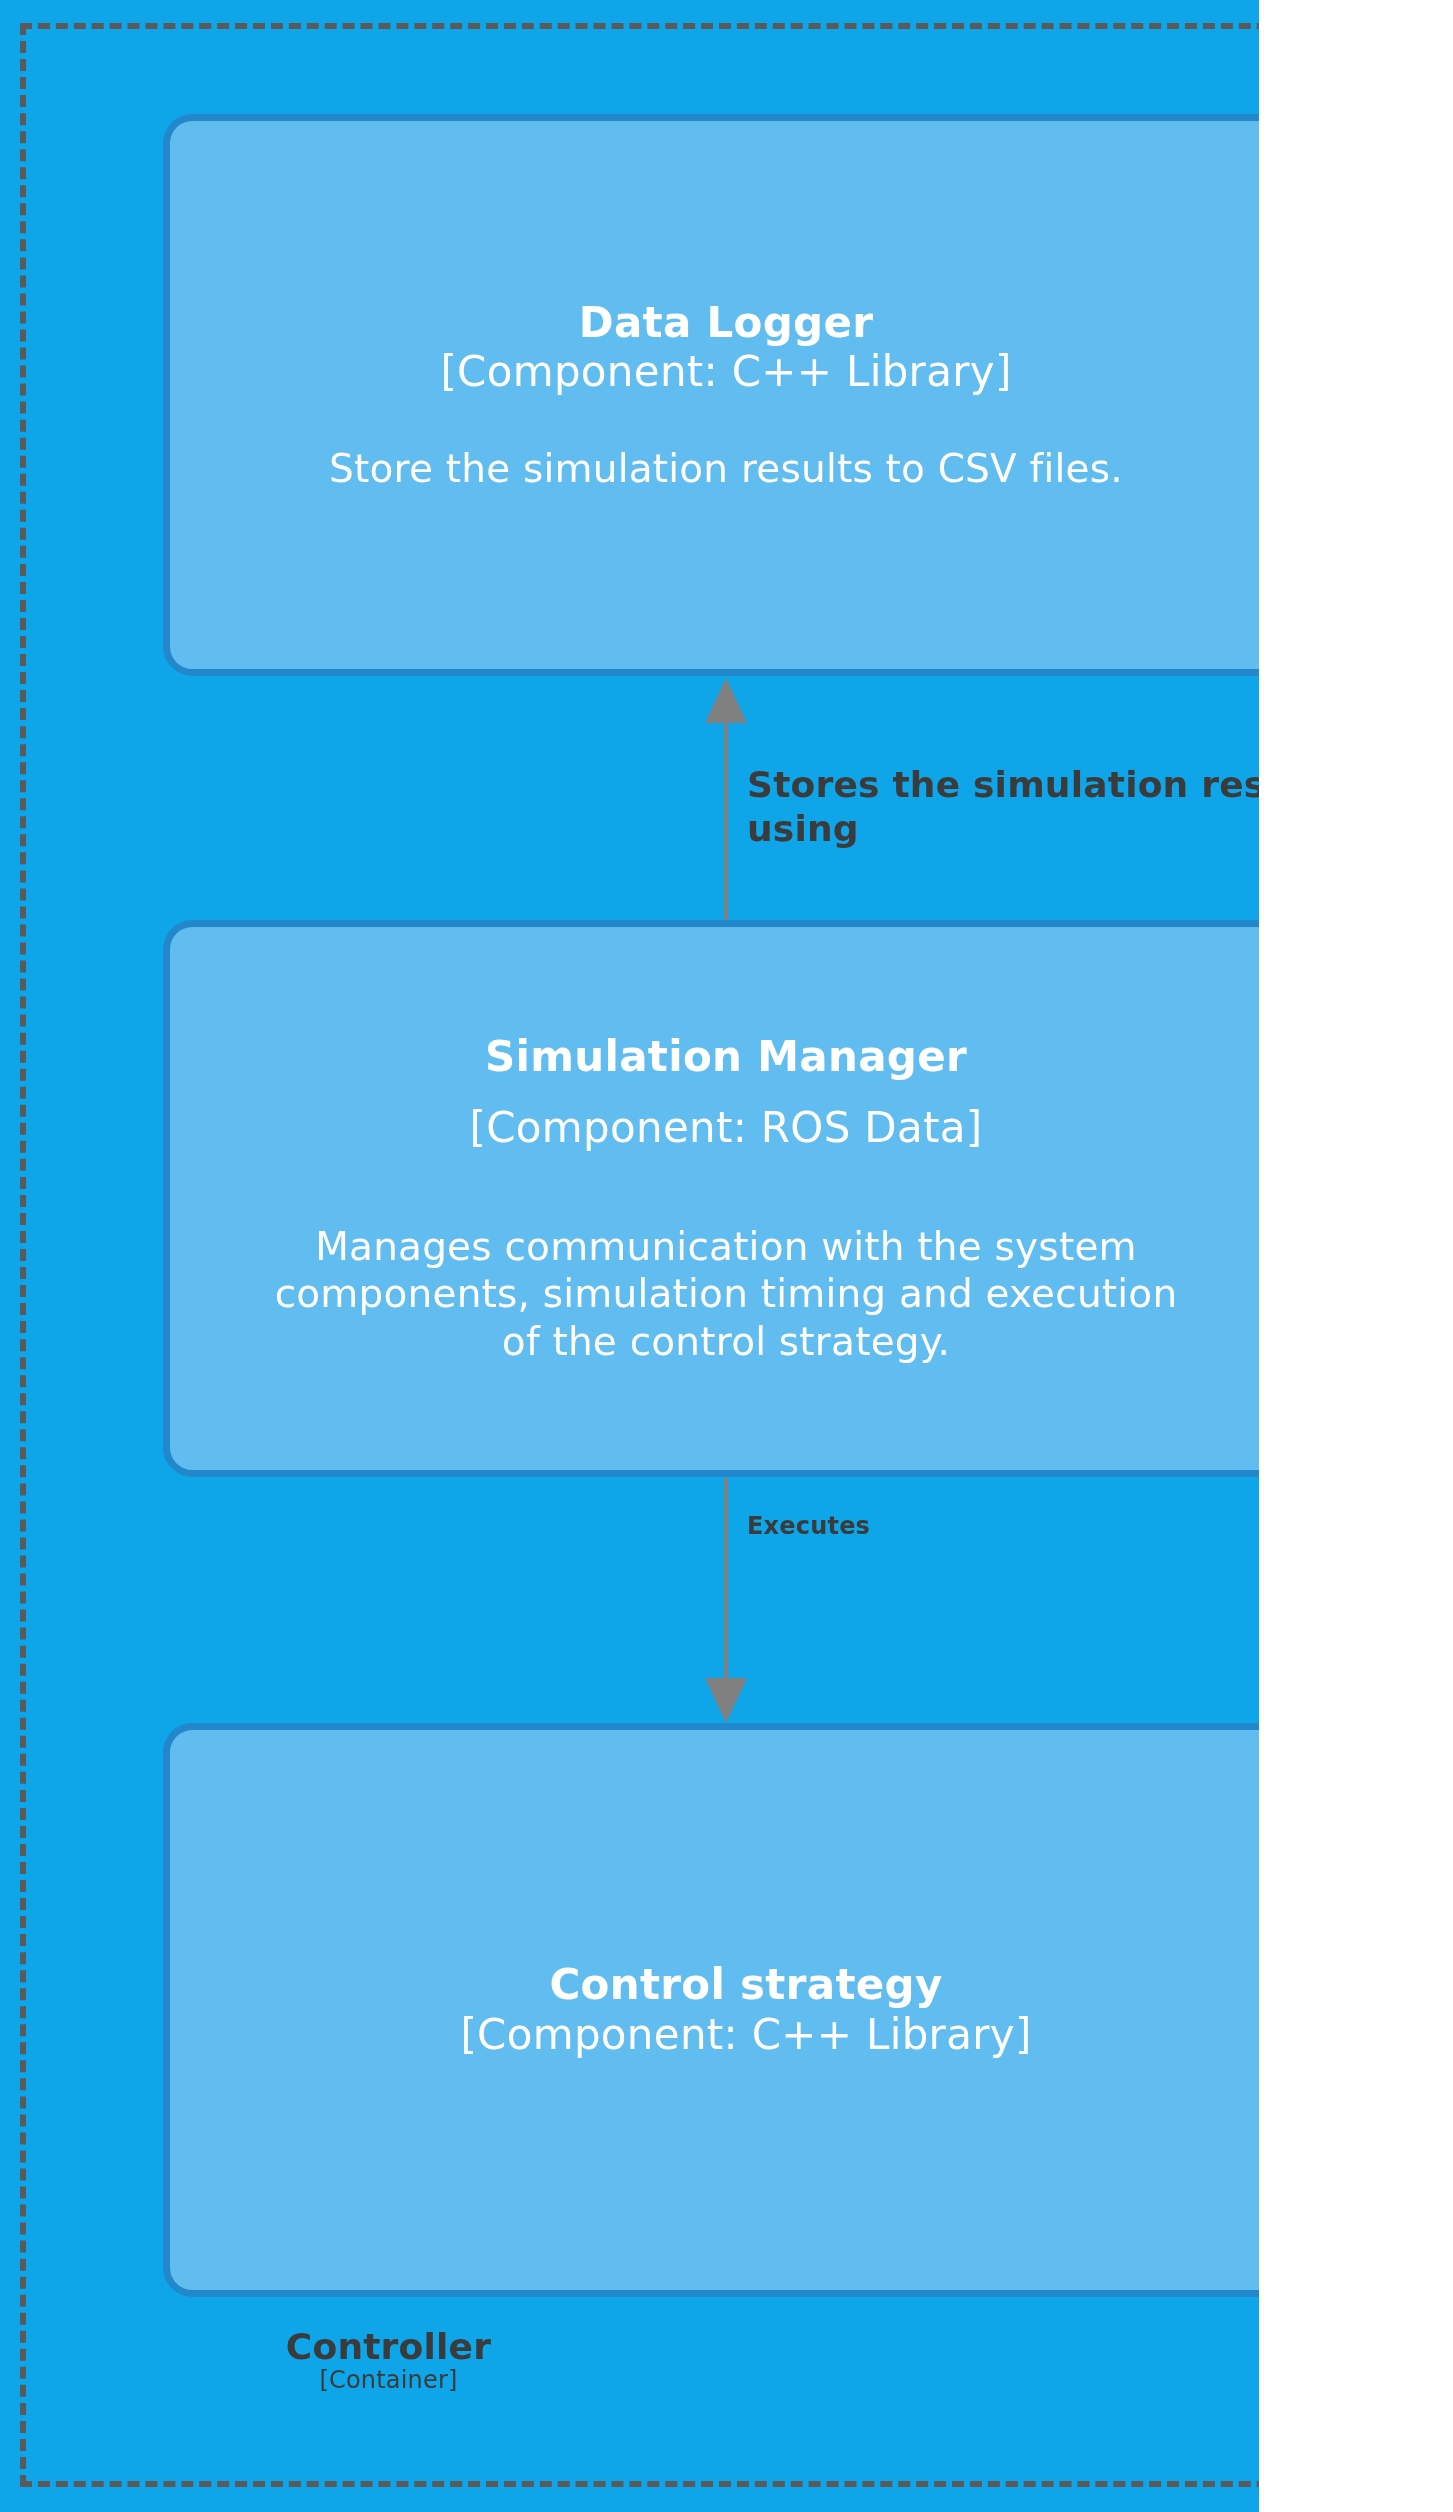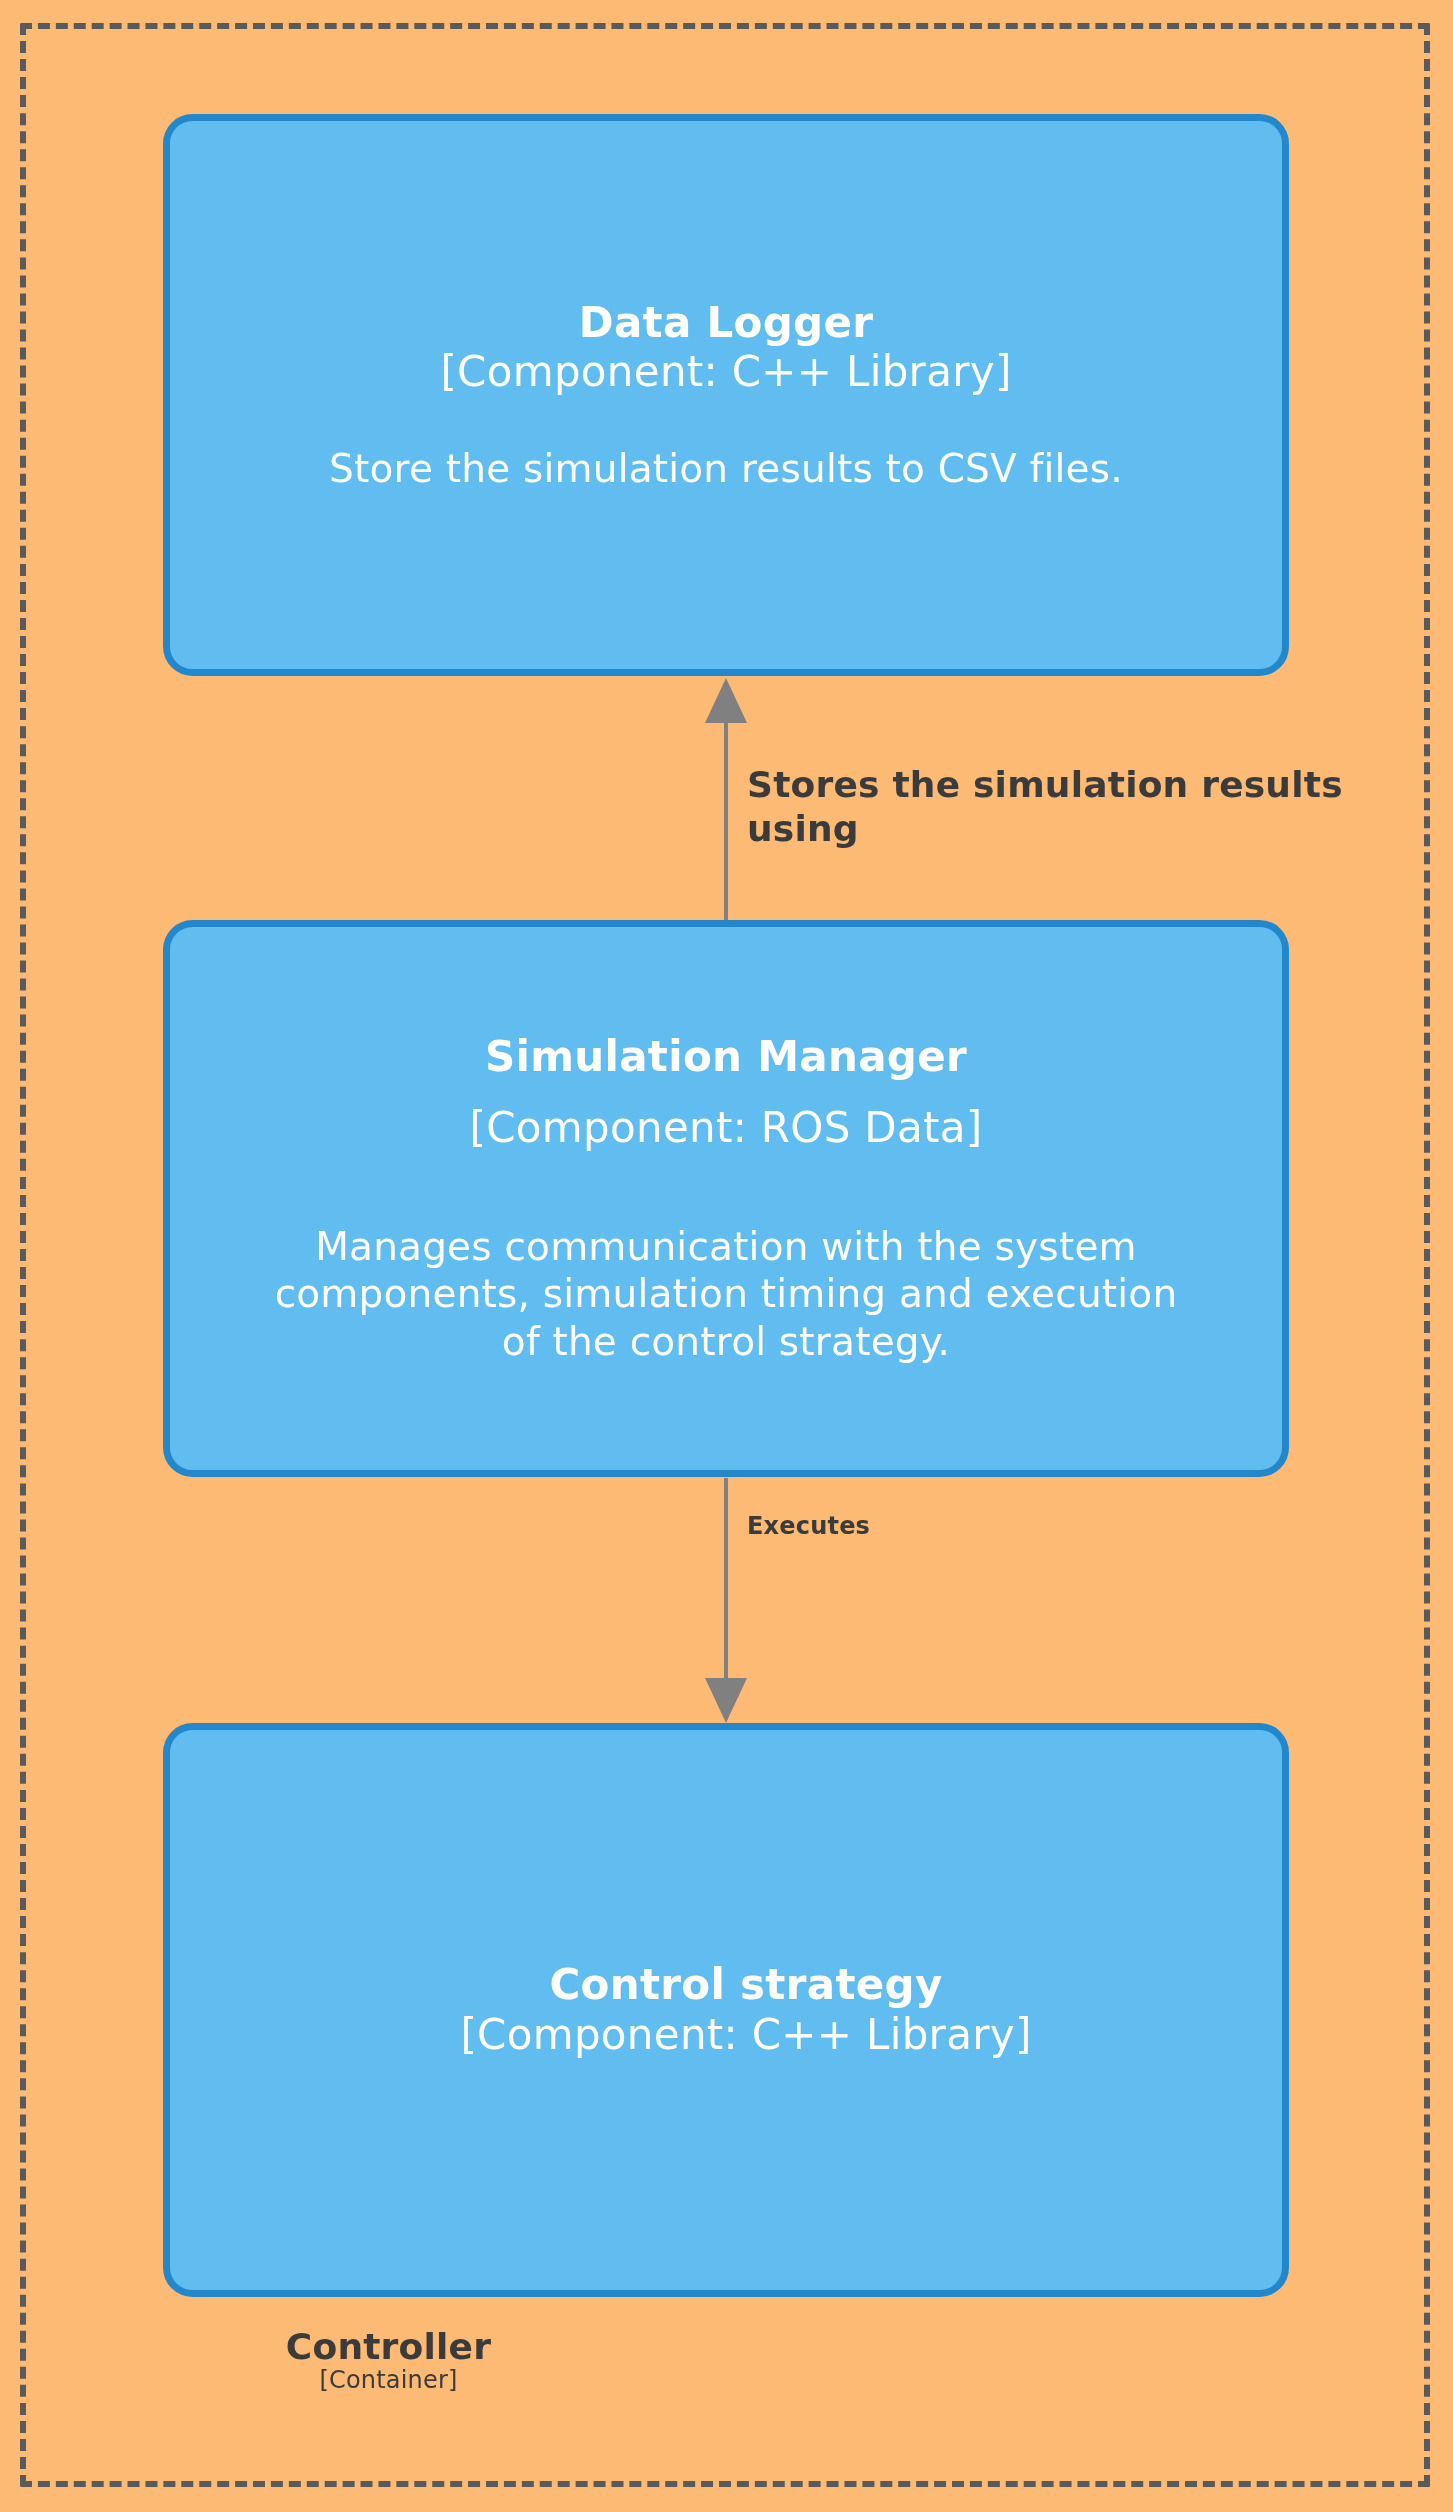--- a/index.html
+++ b/index.html
@@ -5,23 +5,23 @@
   html, body {
     margin: 0;
     padding: 0;
     background: #ffffff;
   }
   body {
     font-family: "DejaVu Sans", sans-serif;
   }
   #canvas {
     position: relative;
-    width: 1453px;
+    width: 1259px;
     height: 2512px;
-    background: #fdba74;
+    background: #0ea5e9;
     overflow: hidden;
   }
 
   
   .container-boundary {
     position: absolute;
     left: 20px;
     top: 23.4px;
     width: 1410px;
     height: 2464px;

